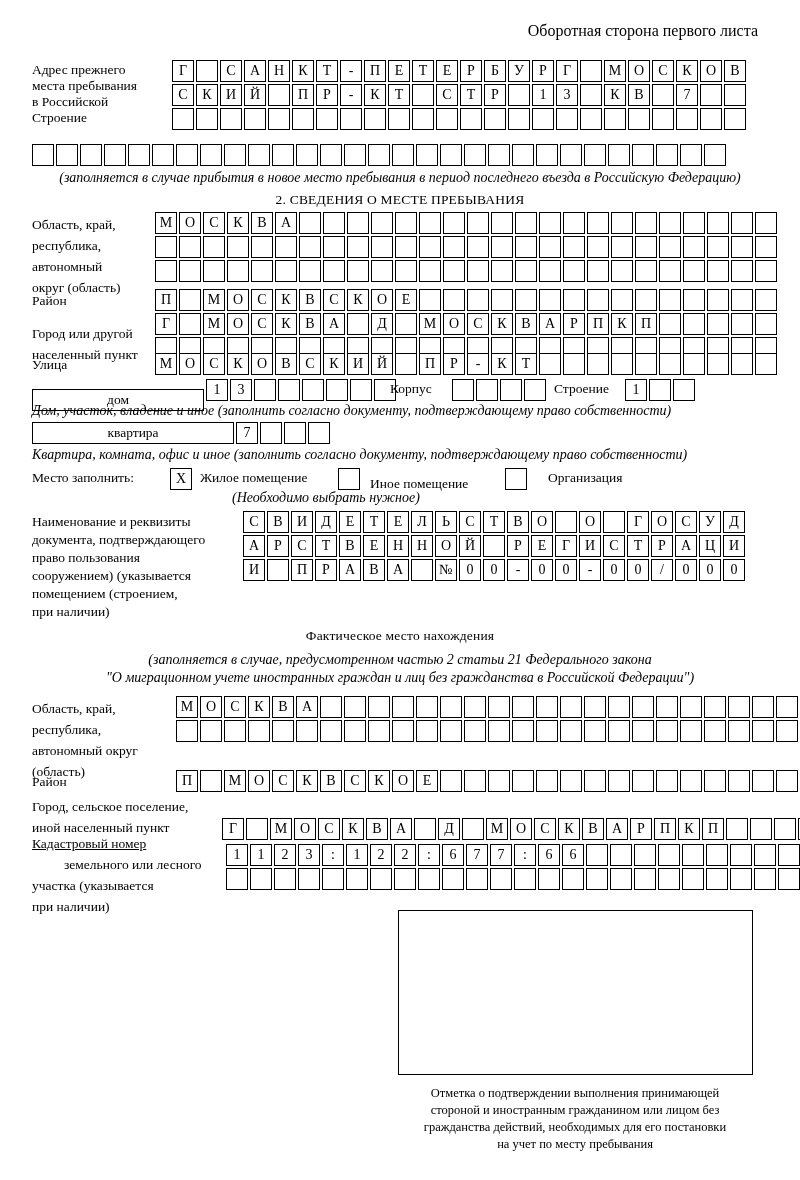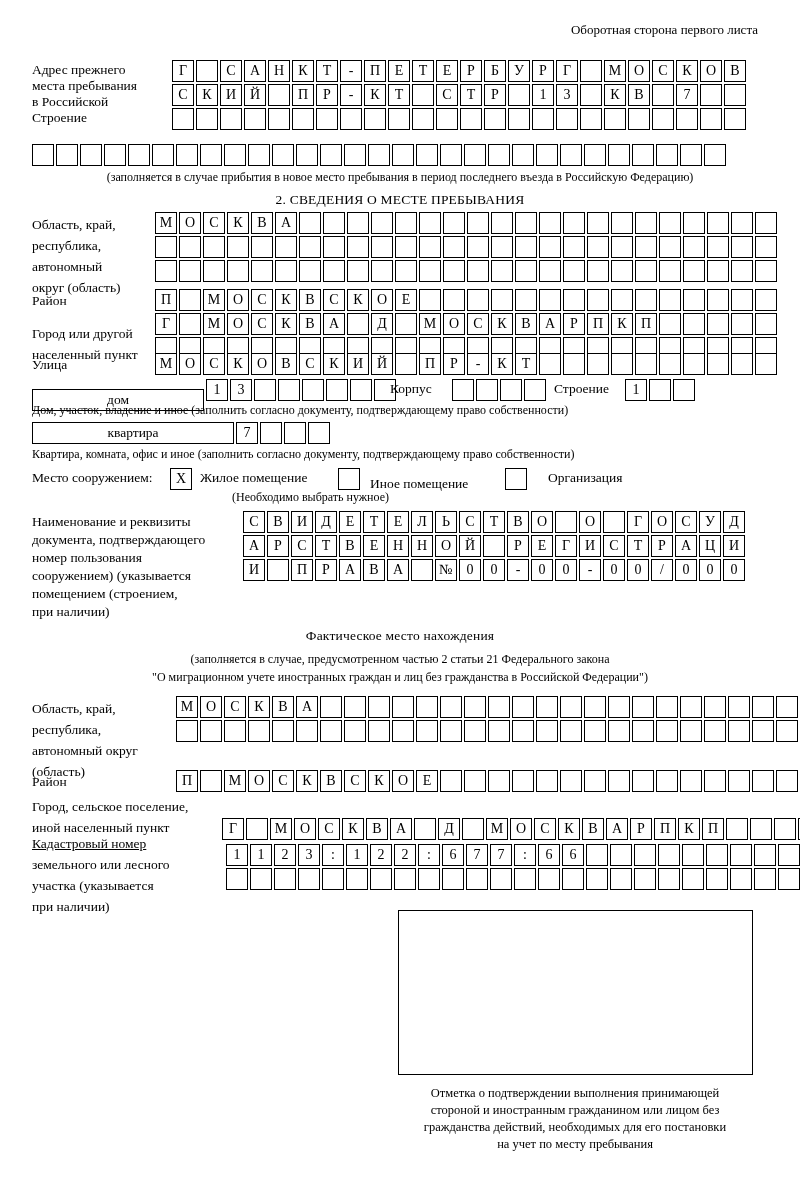--- a/index.html
+++ b/index.html
@@ -8,21 +8,21 @@
     width: 800px; height: 1180px;
     background: #ffffff;
     font-family: "Liberation Serif", serif;
     color: #000;
     position: relative;
   }
   .page { position: relative; width: 800px; height: 1180px; padding: 0; }
 
   .hdr-right {
     position:absolute; top:22px; right:42px;
-    font-size: 13px;
+    font-size: 16px;
   }
 
   
   .cells { display:flex; }
   .cell {
     width: 22px; height: 22px;
     border: 1px solid #000;
     margin-right: 2px;
     text-align:center;
     font-size: 14px;
@@ -31,21 +31,21 @@
     background:#fff;
     flex: 0 0 auto;
   }
   .cell.filled { font-weight: 400; }
 
   .label {
     font-size: 13.5px;
     line-height: 16px;
   }
 
-  .note { font-size: 12px; }
+  .note { font-size: 14px; font-style: italic; }
   .center { text-align:center; }
 
   
   .sect-title {
     text-align:center;
     font-weight:normal;
     font-size:13.5px;
     letter-spacing: 0.2px;
   }
 
@@ -463,33 +463,33 @@
   <div class="abs" id="s2-flat" style="left:236px; top:422px;">
       <div class="cells" style="margin-bottom: 2px;">
         <div class="cell filled">7</div>
         <div class="cell"></div>
         <div class="cell"></div>
         <div class="cell"></div>
       </div>
     </div>
   <div class="abs note" style="left:32px; top:447px;">Квартира, комната, офис и иное (заполнить согласно документу, подтверждающему право собственности)</div>
 
-  <div class="abs label" style="left:32px; top:470px;">Место сооружением:</div>
+  <div class="abs label" style="left:32px; top:470px;">Место заполнить:</div>
   <div class="abs cell" style="left:170px; top:468px;">Х</div>
   <div class="abs label" style="left:200px; top:470px;">Жилое помещение</div>
   <div class="abs cell" style="left:338px; top:468px;"></div>
   <div class="abs label" style="left:370px; top:470px;margin-top:6px;">Иное помещение</div>
   <div class="abs cell" style="left:505px; top:468px;"></div>
   <div class="abs label" style="left:548px; top:470px;">Организация</div>
   <div class="abs note" style="left:232px; top:490px;">(Необходимо выбрать нужное)</div>
 
   <div class="abs" style="left:32px; top:513px; width:210px;">
     <div class="label" style="line-height:18px;">Наименование и реквизиты</div>
     <div class="label" style="line-height:18px;">документа, подтверждающего</div>
-    <div class="label" style="line-height:18px;">номер пользования</div>
+    <div class="label" style="line-height:18px;">право пользования</div>
     <div class="label" style="line-height:18px;">сооружением) (указывается</div>
     <div class="label" style="line-height:18px;">помещением (строением,</div>
     <div class="label" style="line-height:18px;">при наличии)</div>
   </div>
   <div class="abs" id="s2-doc" style="left:243px; top:511px;">
       <div class="cells" style="margin-bottom: 2px;">
         <div class="cell filled">С</div>
         <div class="cell filled">В</div>
         <div class="cell filled">И</div>
         <div class="cell filled">Д</div>
@@ -689,21 +689,21 @@
         <div class="cell filled">П</div>
         <div class="cell"></div>
         <div class="cell"></div>
         <div class="cell"></div>
         <div class="cell"></div>
       </div>
     </div>
 
   <div class="abs" style="left:32px; top:833px; width:190px;">
     <div class="label" style="line-height:21px;text-decoration:underline;">Кадастровый номер</div>
-    <div class="label" style="line-height:21px;">земельного или лесного</div>
+    <div class="label" style="line-height:21px;margin-left:32px;">земельного или лесного</div>
     <div class="label" style="line-height:21px;">участка (указывается</div>
     <div class="label" style="line-height:21px;">при наличии)</div>
   </div>
   <div class="abs" id="al-cad" style="left:226px; top:844px;">
       <div class="cells" style="margin-bottom: 2px;">
         <div class="cell filled">1</div>
         <div class="cell filled">1</div>
         <div class="cell filled">2</div>
         <div class="cell filled">3</div>
         <div class="cell filled">:</div>

